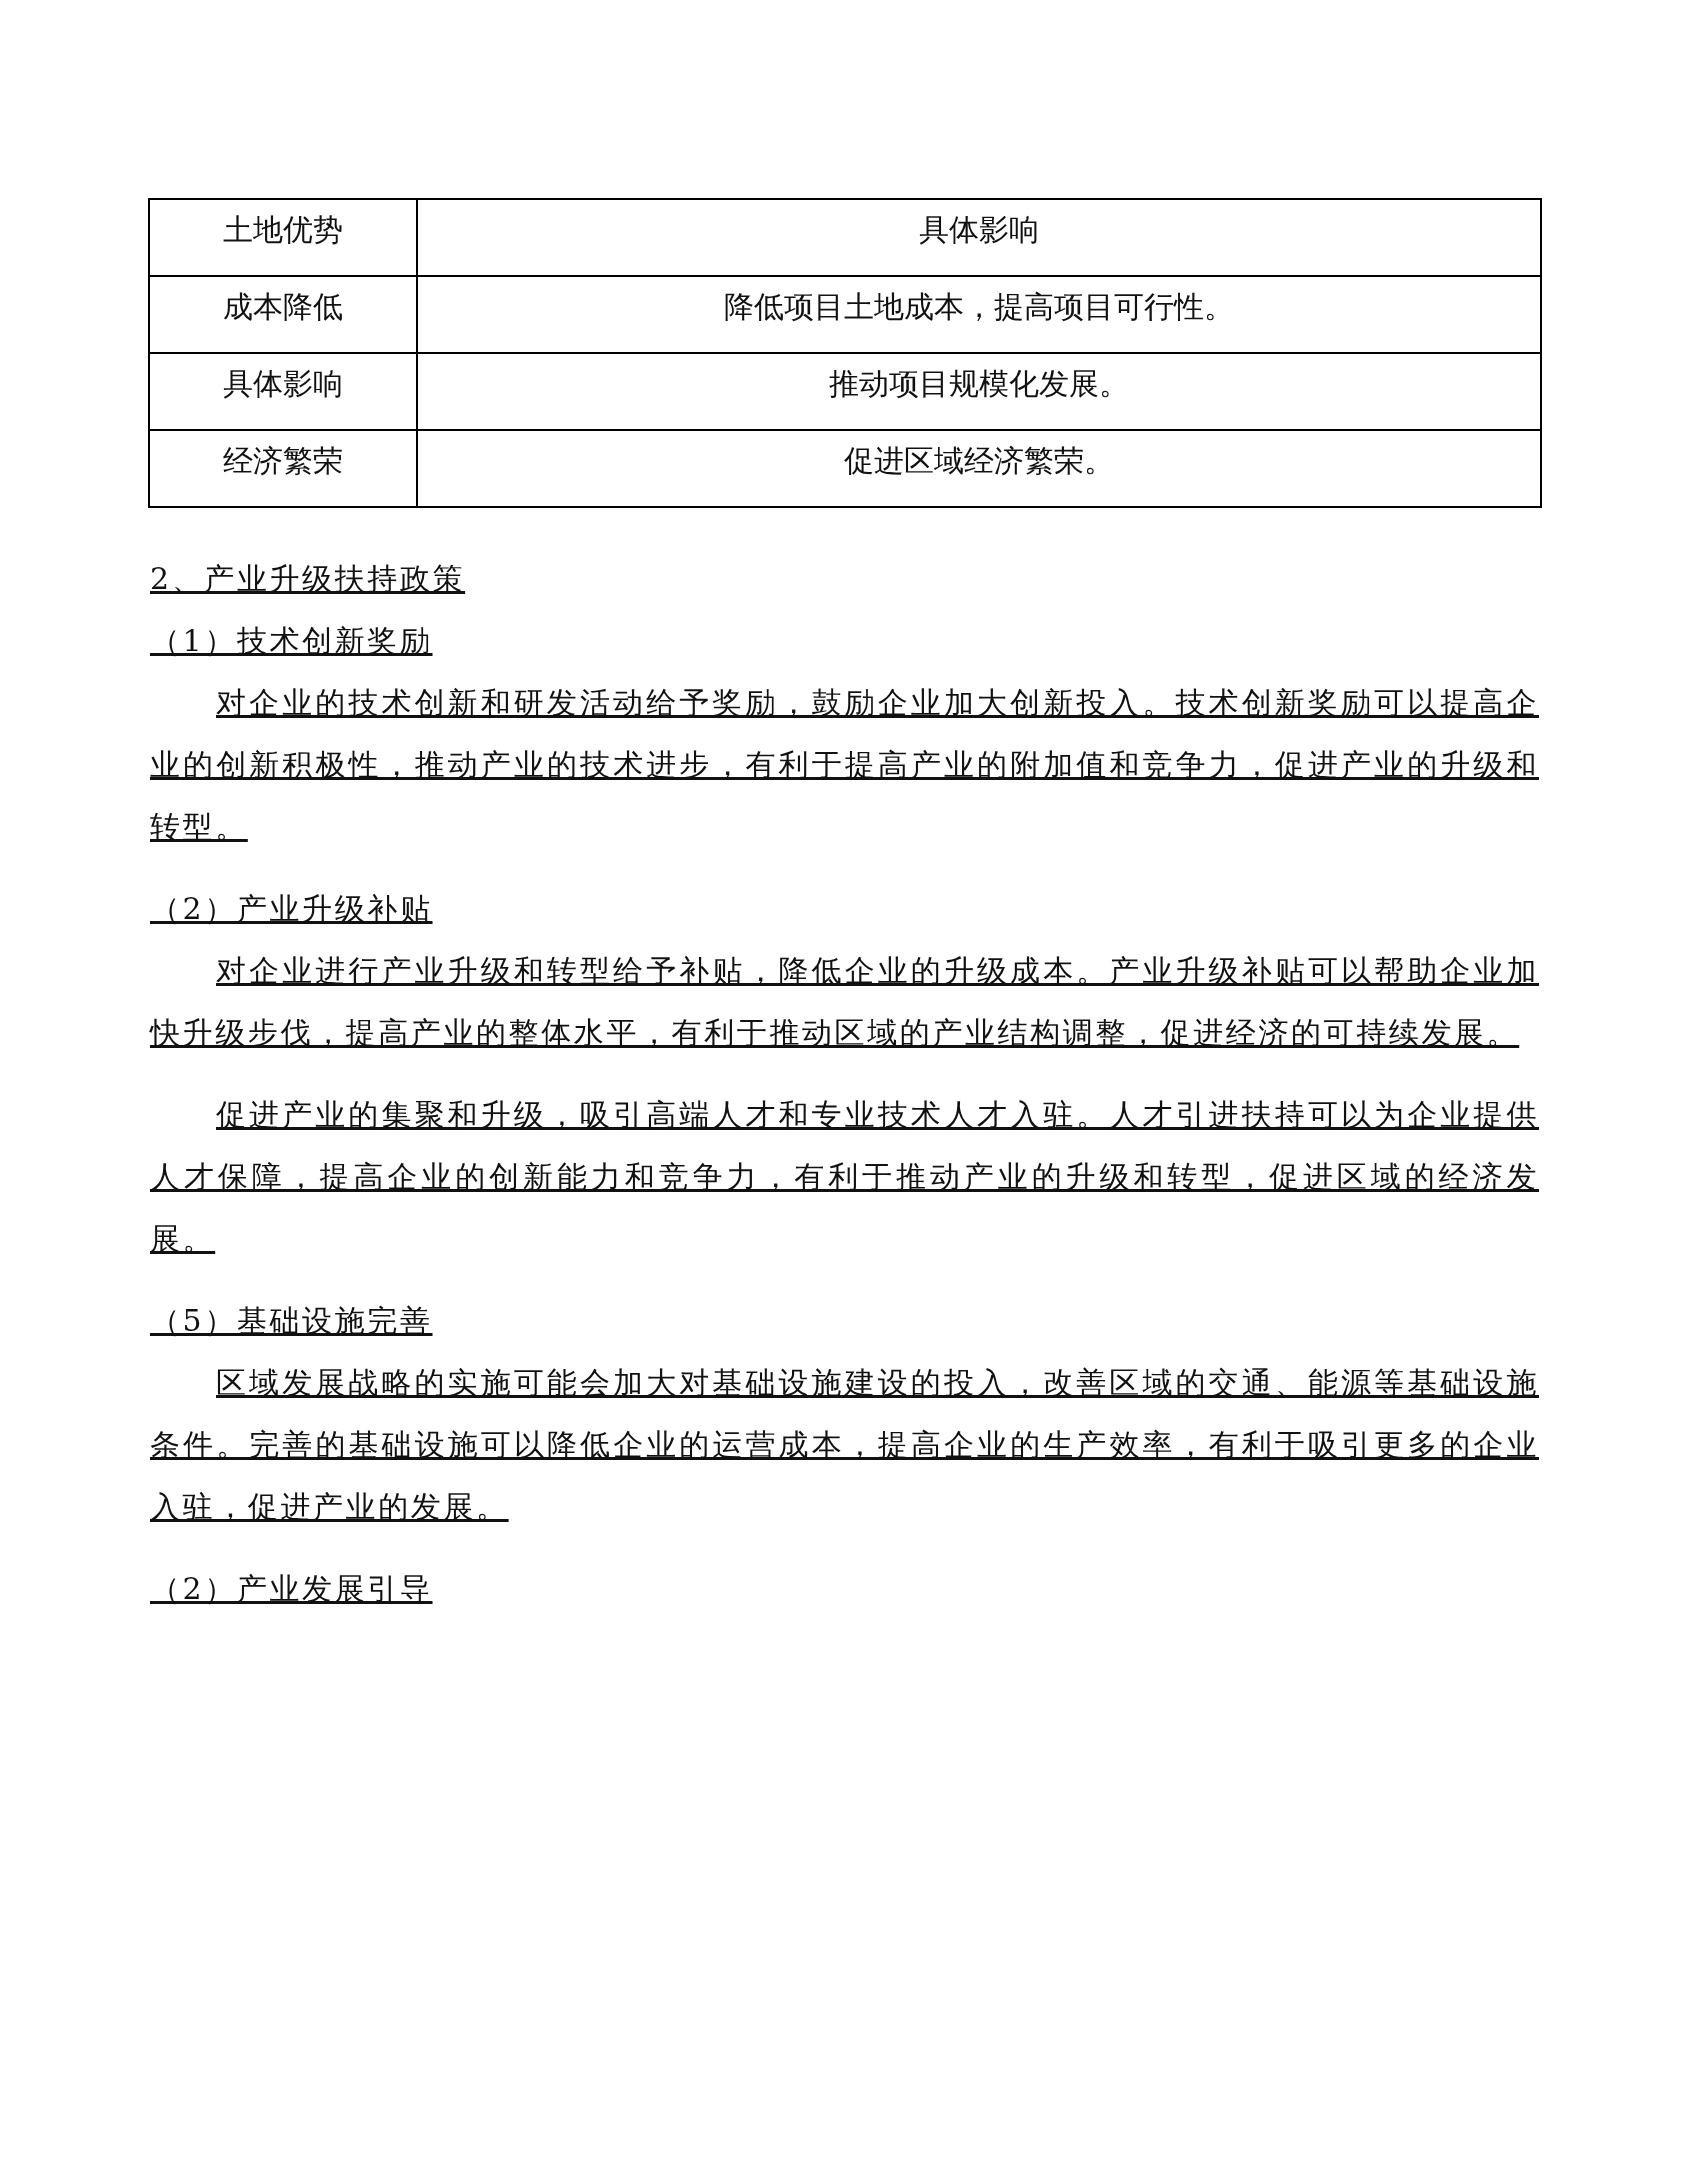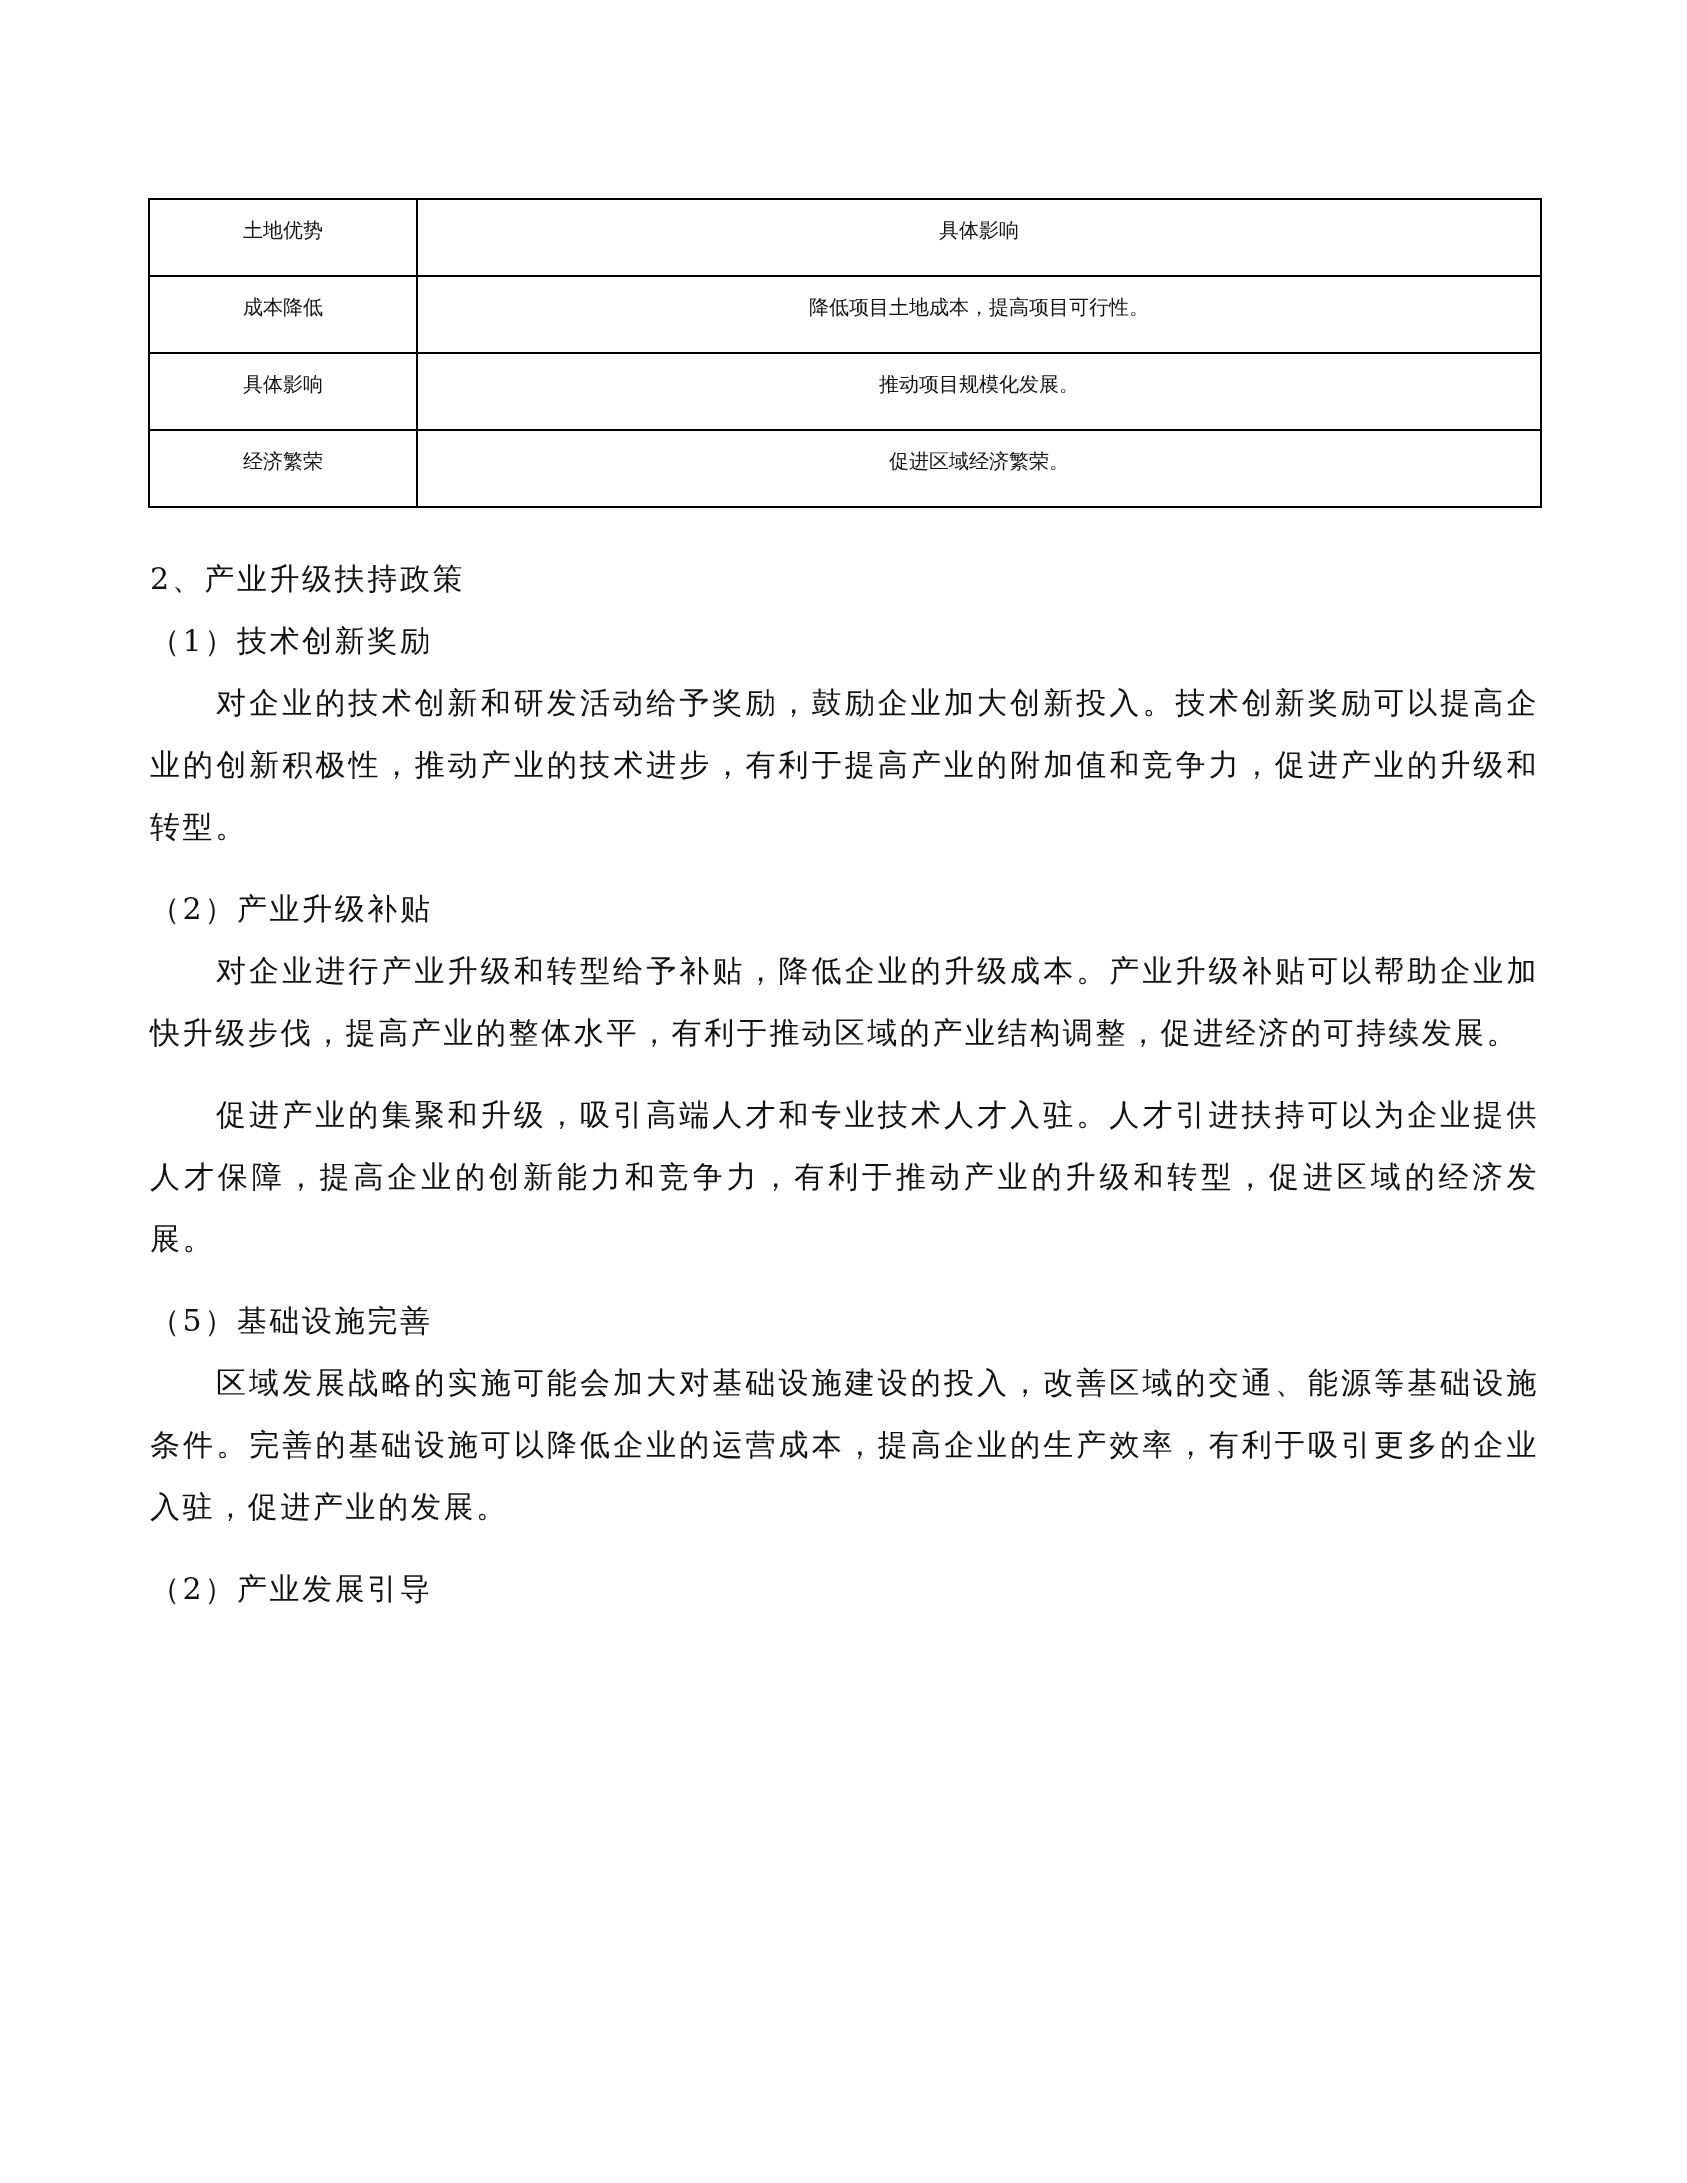--- a/index.html
+++ b/index.html
@@ -11,28 +11,28 @@
   .page { position: absolute; left: 0; top: 0; width: 1687px; height: 2183px; }
 
   
   .tbl {
     position: absolute; left: 148px; top: 198px; width: 1392px;
     border-collapse: collapse; table-layout: fixed;
   }
   .tbl td {
     border: 2px solid #000; height: 75px; padding: 0;
     vertical-align: top; text-align: center;
-    font-size: 20px; line-height: 30px;
+    font-size: 30px; line-height: 30px;
   }
   .tbl td .cell-text { display: block; padding-top: 14.6px; }
   .tbl col.c1 { width: 268px; }
   .tbl col.c2 { width: 1124px; }
 
   
-  .content { position: absolute; left: 150px; top: 548px; width: 1389px; }
+  .content { position: absolute; left: 150px; top: 548px; width: 1389px; text-decoration: underline; }
   .line { font-size: 30px; line-height: 62px; height: 62px; white-space: nowrap; letter-spacing: 2.6px; }
   .h2 { margin-top: 0; }
   .h3 { padding-left: 0; }
   .para { text-indent: 66px; white-space: normal; height: auto; text-align: justify; text-align-last: left; }
   .gap { height: 20px; }
 </style>
 </head>
 <body>
 
 <div class="page">

